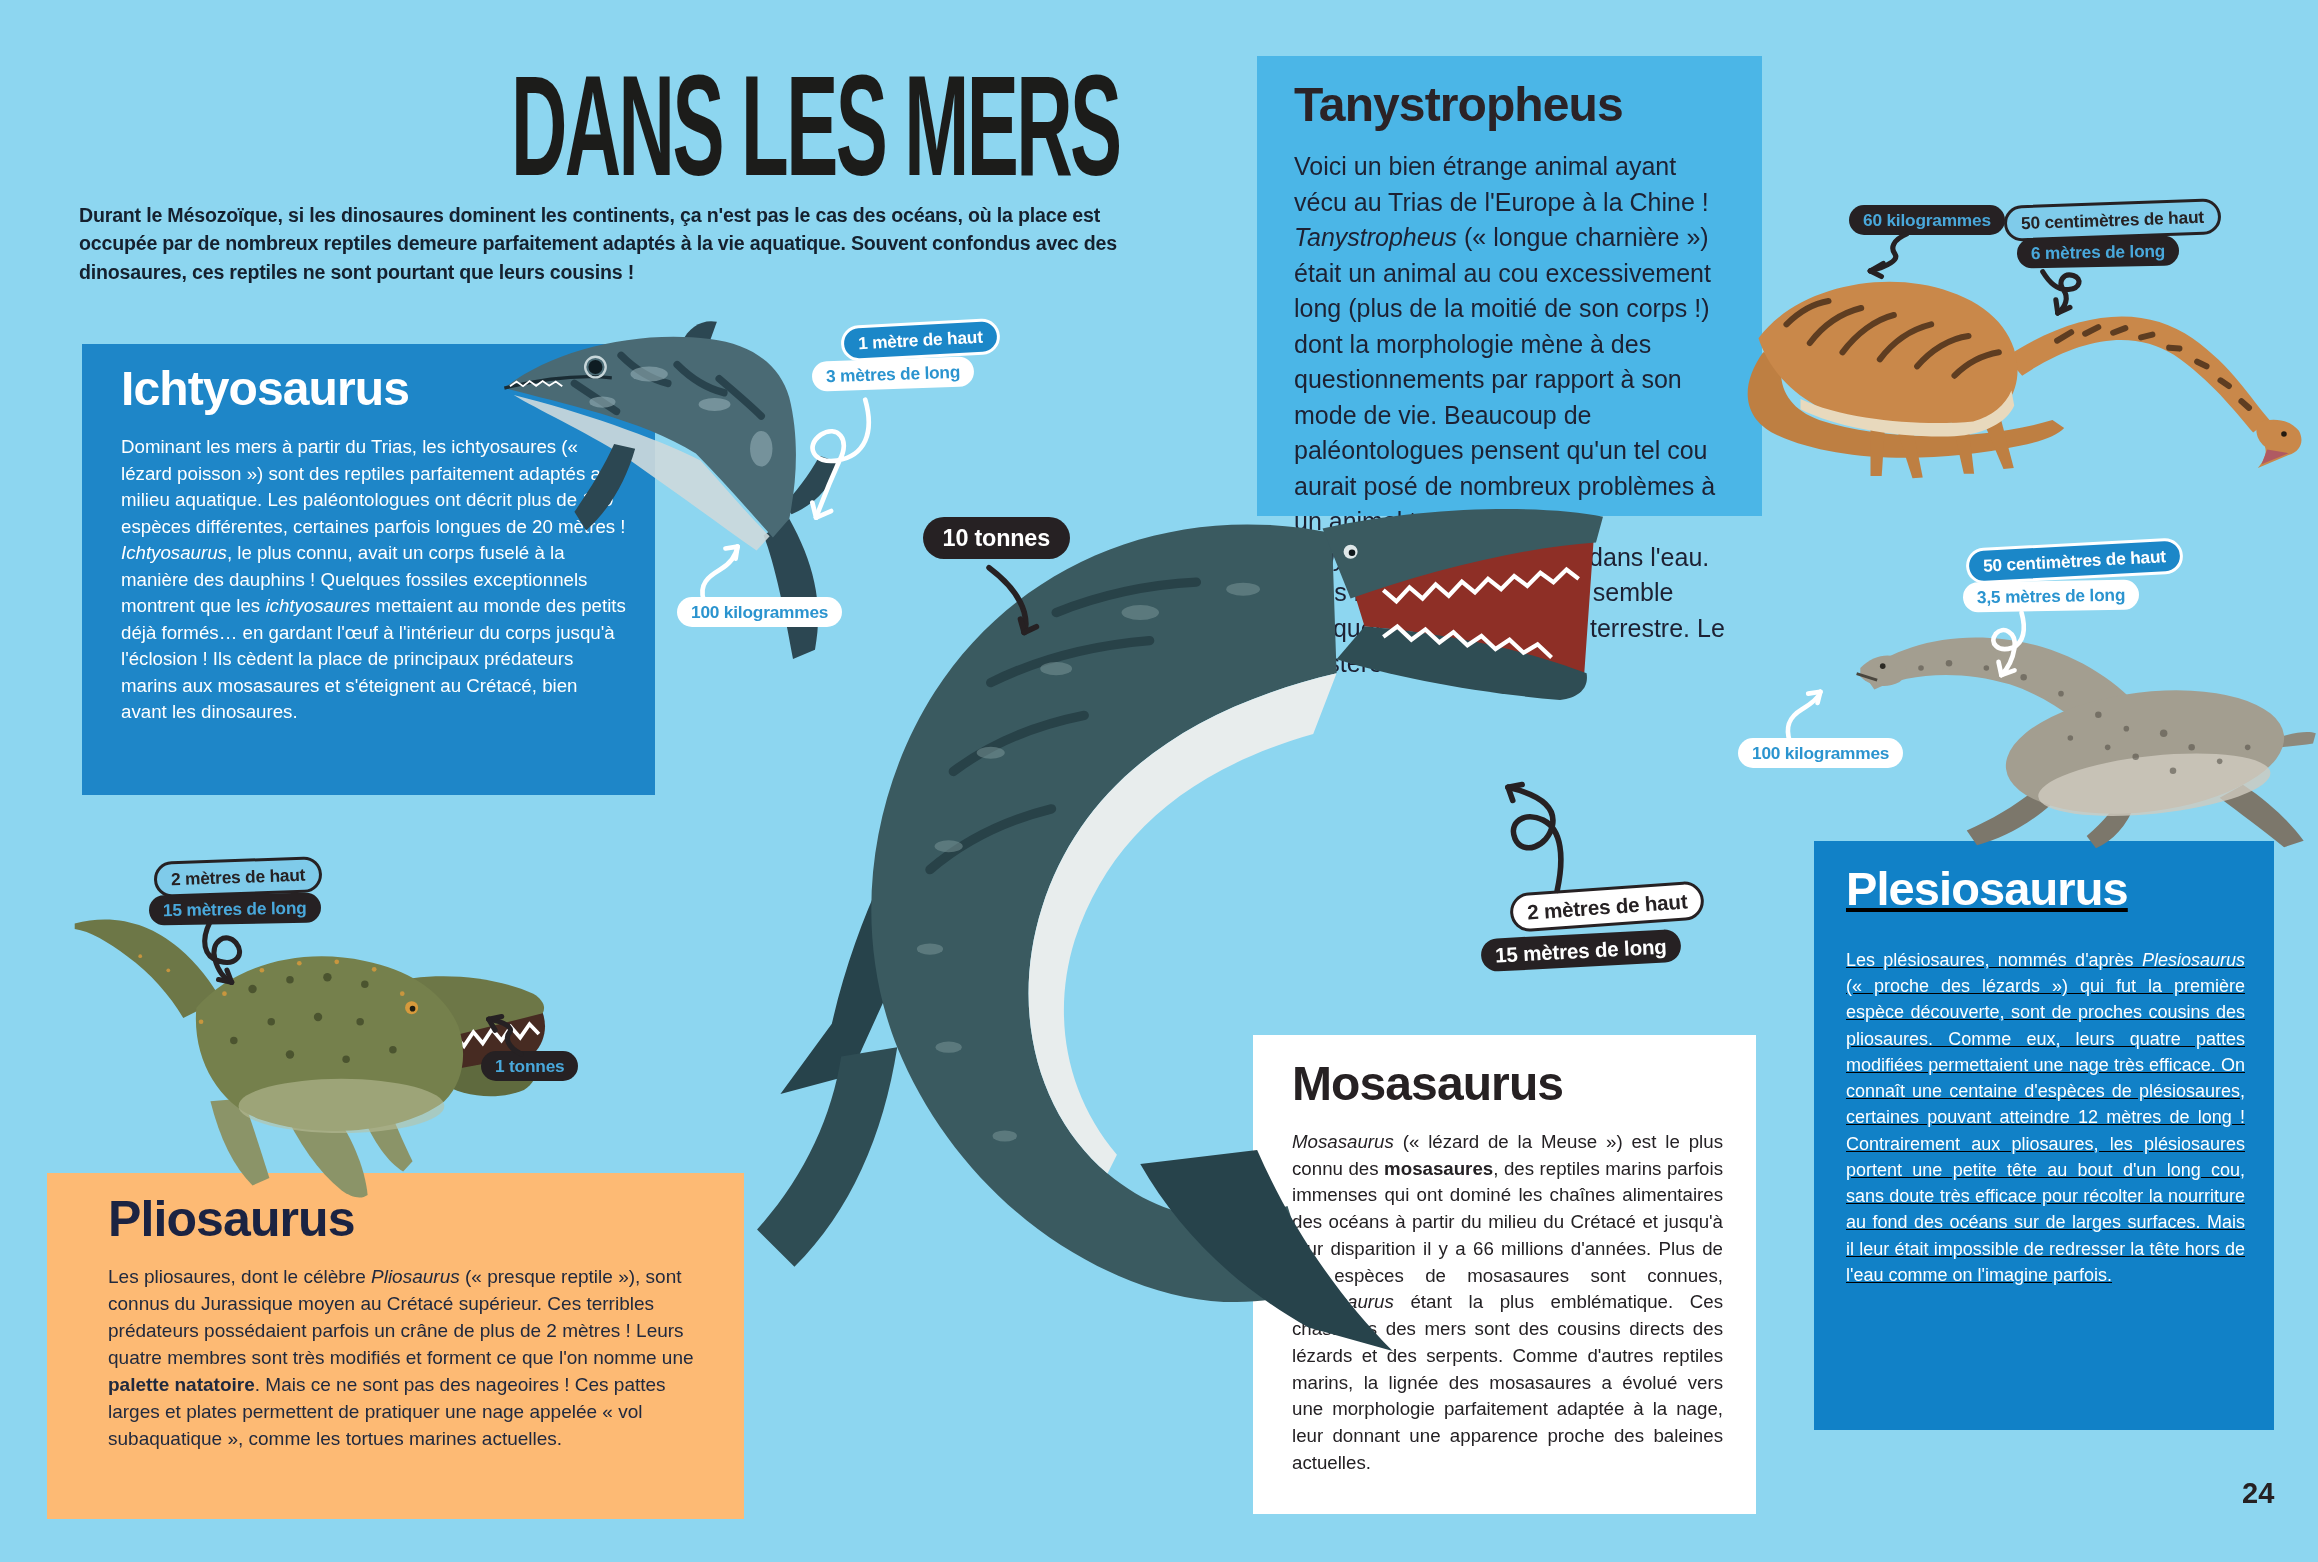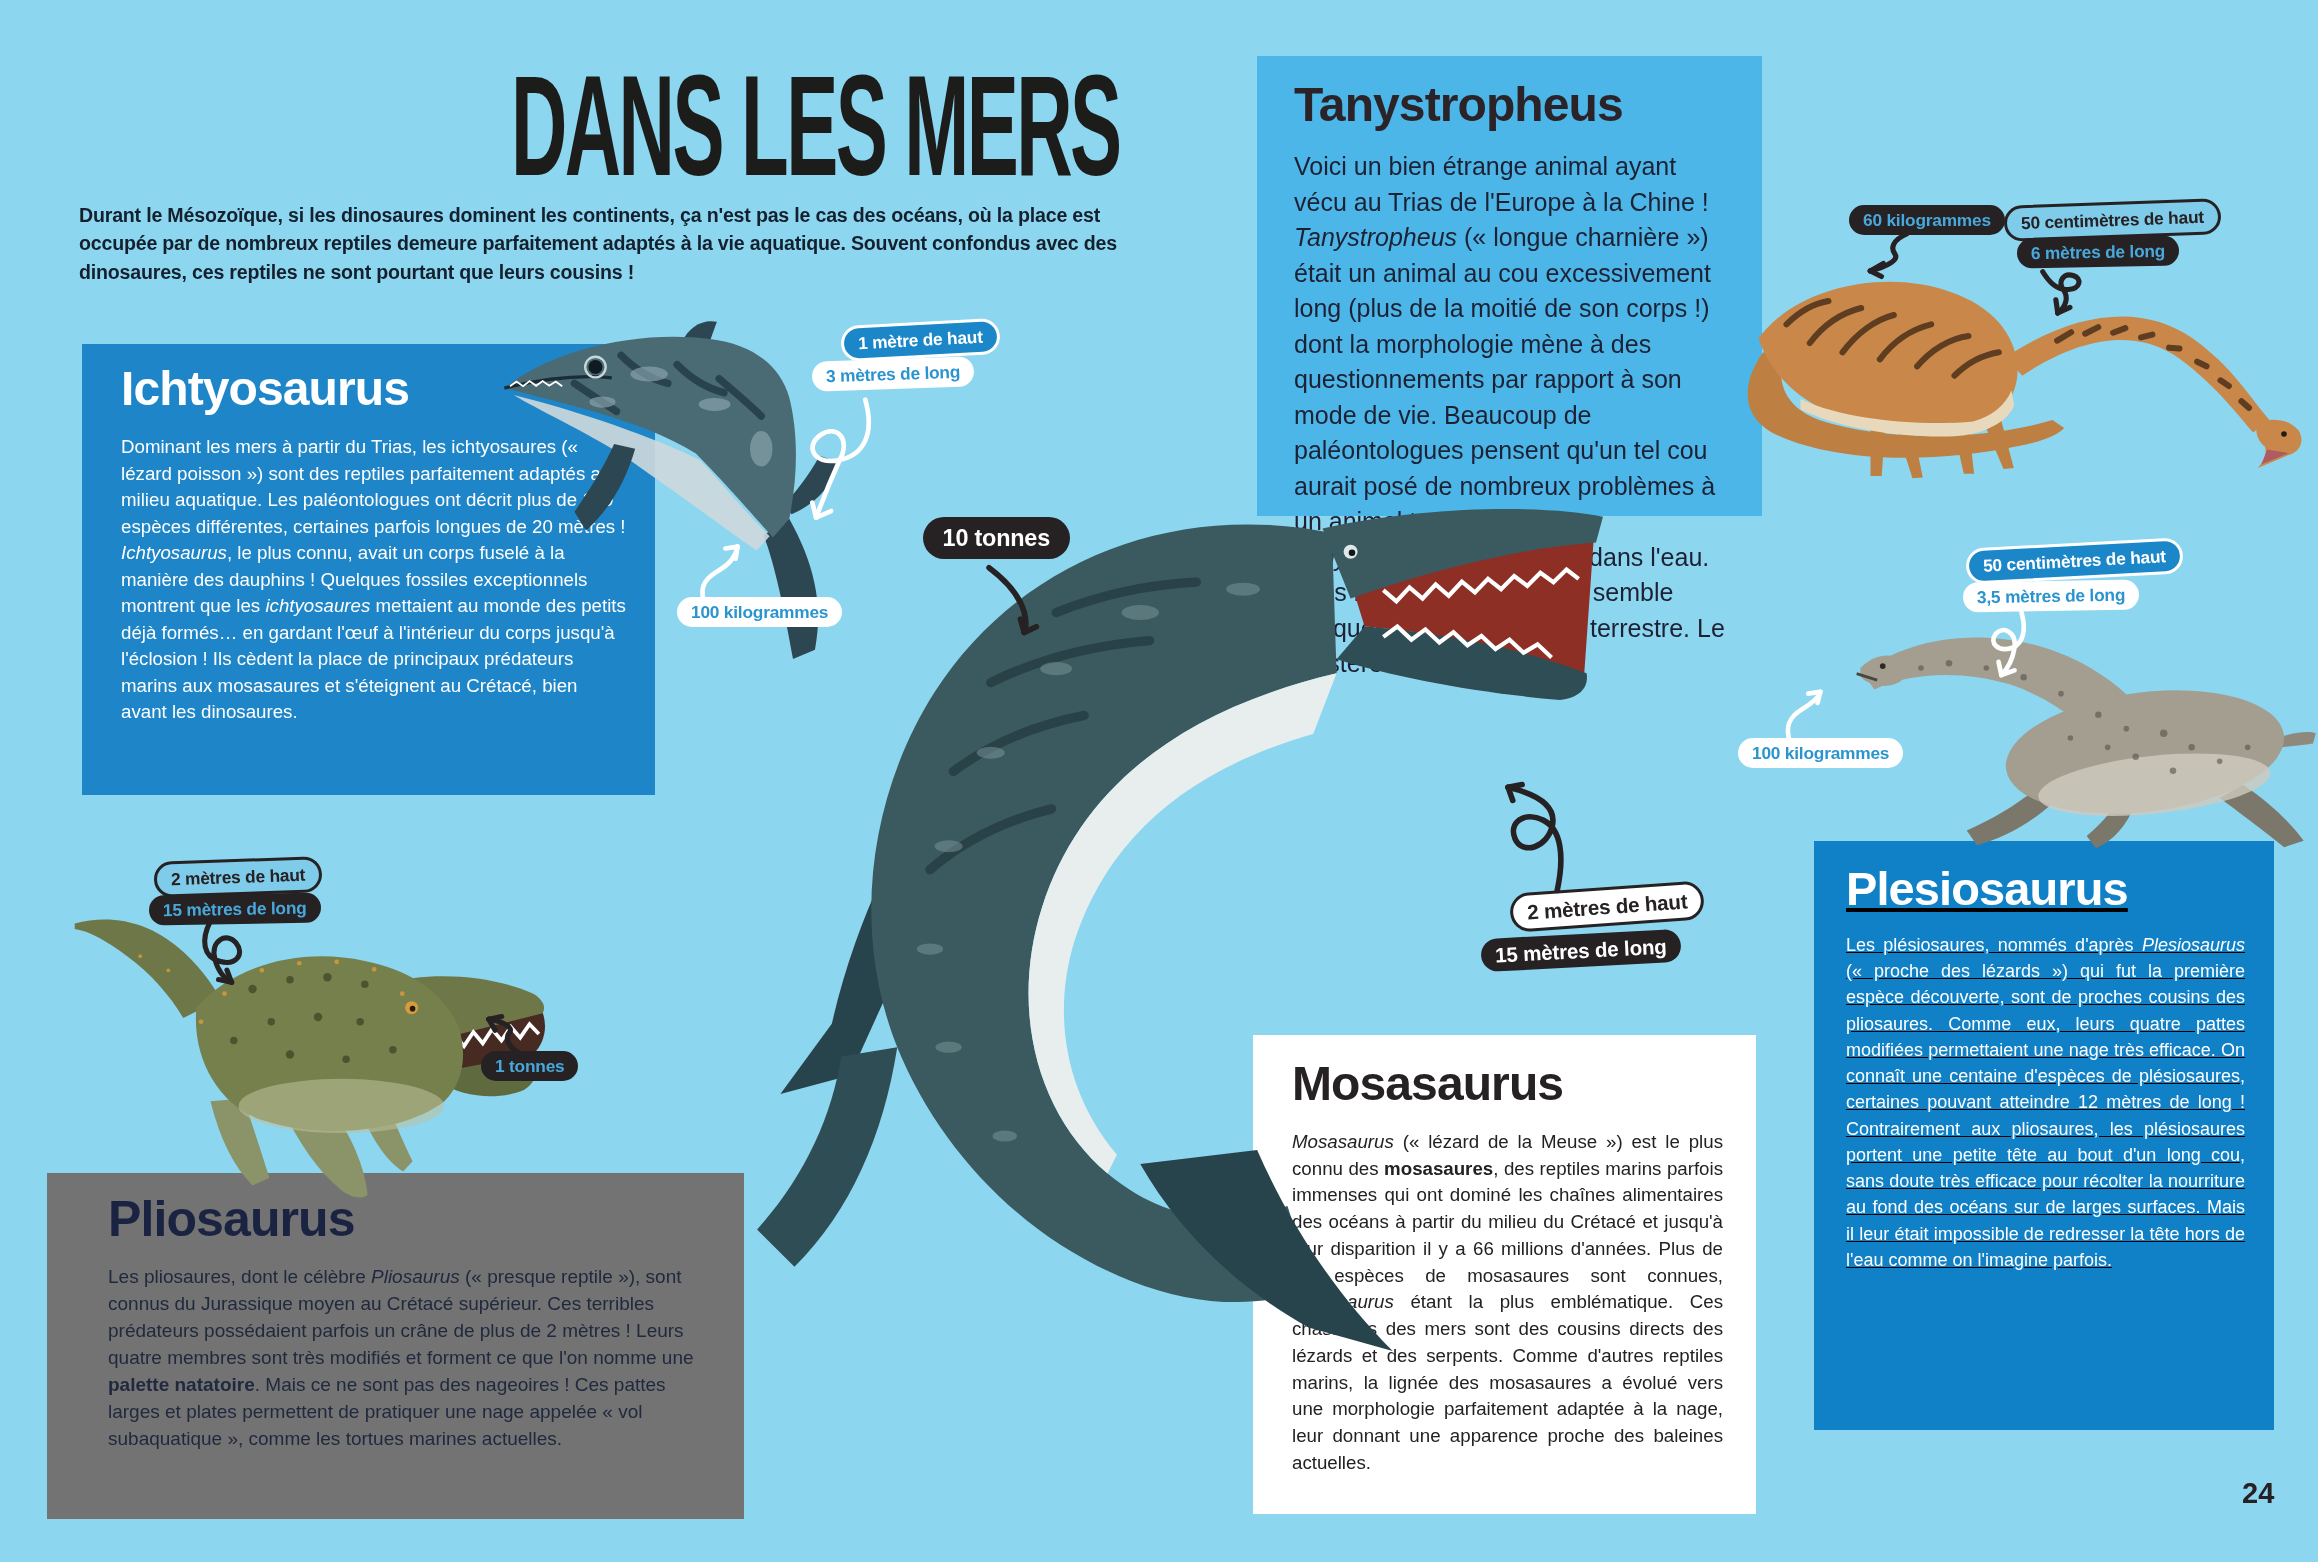--- a/index.html
+++ b/index.html
@@ -24,25 +24,25 @@
   .box h2{margin:0;font-weight:800;letter-spacing:-0.9px;line-height:1.05;}
   .box p{margin:0;font-weight:500;}
   #box-ichtyosaurus{left:82px;top:344px;width:573px;height:451px;background:#1E86C8;padding:20px 28px 0 39px;}
   #box-ichtyosaurus h2{color:#ffffff;font-size:48px;}
   #box-ichtyosaurus p{color:#ffffff;font-size:18.7px;line-height:1.42;margin-top:19.6px;}
   #box-tanystropheus{left:1257px;top:56px;width:505px;height:460px;background:#4BB6E7;padding:24px 31px 0 37px;}
   #box-tanystropheus h2{color:#2b2327;font-size:48px;}
   #box-tanystropheus p{color:#1d2133;font-size:25px;line-height:1.42;margin-top:18.7px;}
   #box-plesiosaurus{left:1814px;top:841px;width:460px;height:589px;background:#1181C7;padding:23.4px 29px 0 32px;text-decoration:underline;}
   #box-plesiosaurus h2{color:#ffffff;font-size:47px;}
-  #box-plesiosaurus p{color:#ffffff;font-size:18px;line-height:1.46;margin-top:18px;text-align:justify;}
+  #box-plesiosaurus p{color:#ffffff;font-size:18px;line-height:1.46;margin-top:33px;text-align:justify;}
   #box-mosasaurus{left:1253px;top:1035px;width:503px;height:479px;background:#ffffff;padding:24px 33px 0 39px;}
   #box-mosasaurus h2{color:#262123;font-size:48px;}
   #box-mosasaurus p{color:#242124;font-size:18.7px;line-height:1.43;margin-top:19.6px;text-align:justify;}
-  #box-pliosaurus{left:47px;top:1173px;width:697px;height:346px;background:#737373;padding:19.6px 26px 0 61px;}
+  #box-pliosaurus{left:47px;top:1173px;width:697px;height:346px;background:#fdba74;padding:19.6px 26px 0 61px;}
   #box-pliosaurus h2{color:#1b2342;font-size:50px;}
   #box-pliosaurus p{color:#20293e;font-size:19px;line-height:1.42;margin-top:18.7px;}
   
   .pill{
     display:inline-block;white-space:nowrap;border-radius:22.4px;
     padding:4.7px 14px;font-weight:800;font-size:17.3px;letter-spacing:-0.2px;
   }
   .pill-blue{background:#1B87C8;color:#ffffff;border:3.3px solid #ffffff;}
   .pill-white{background:#ffffff;color:#2B94CF;}
   .pill-black{background:#262123;color:#49A8DB;}

